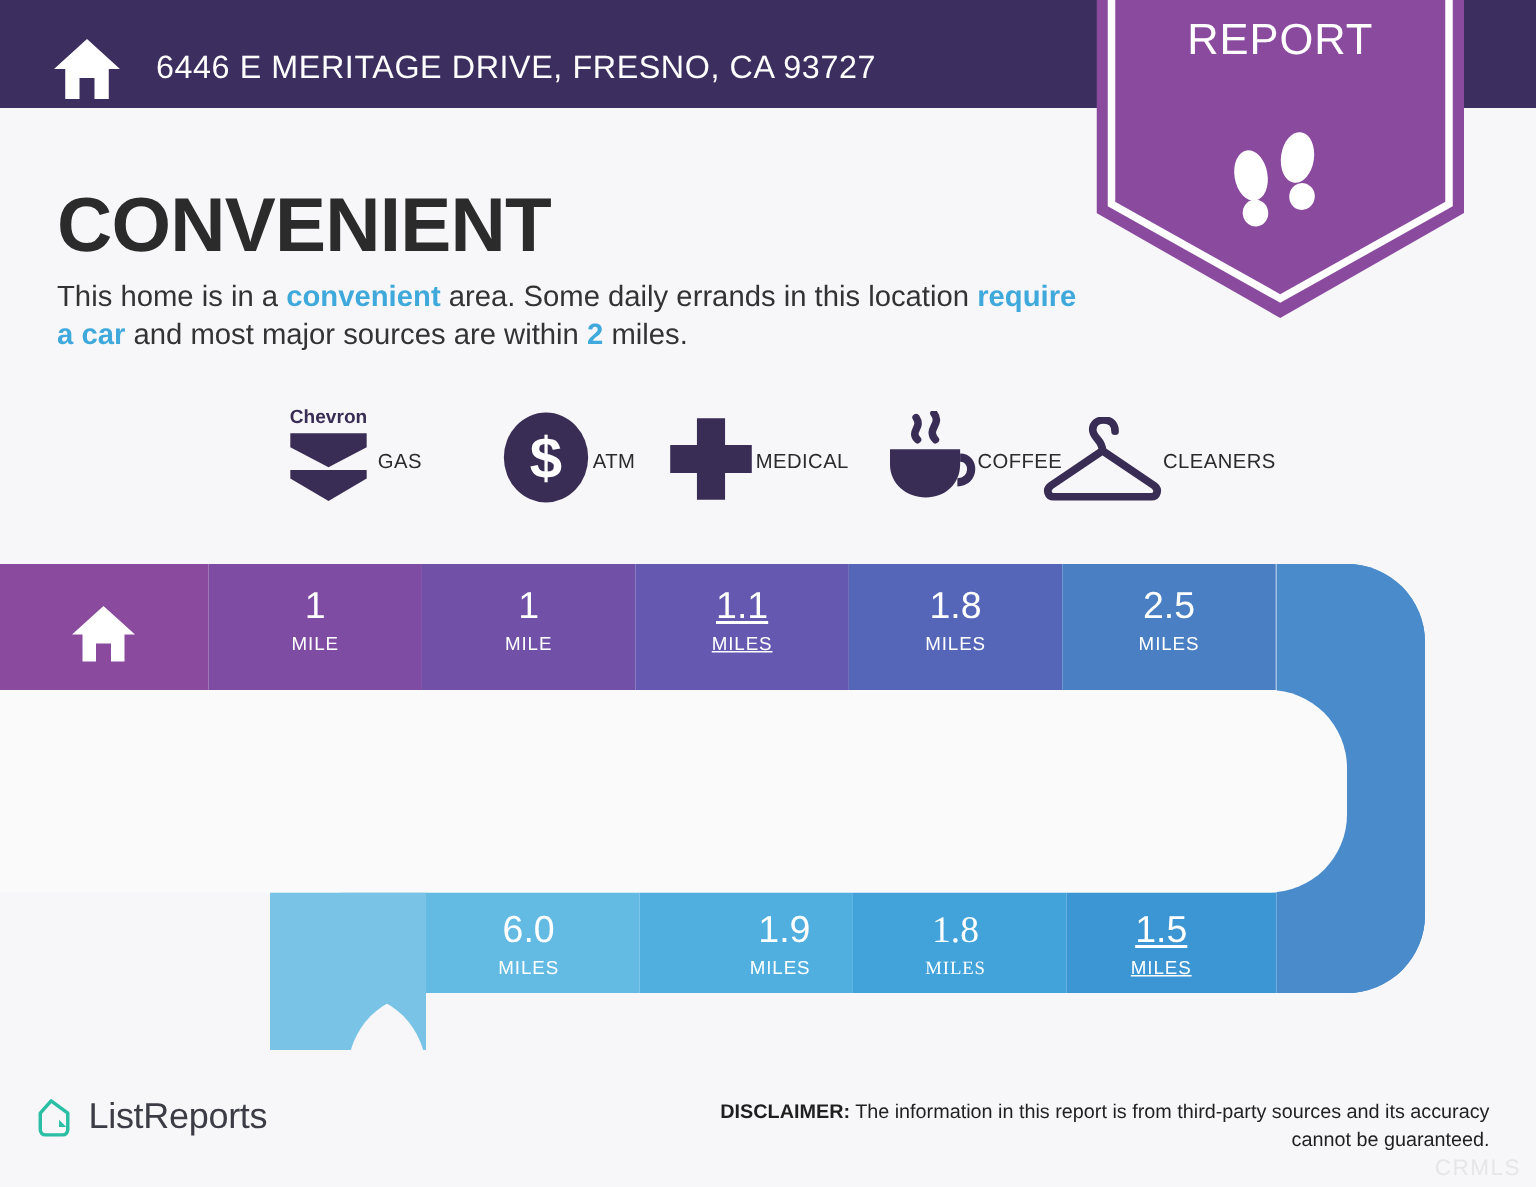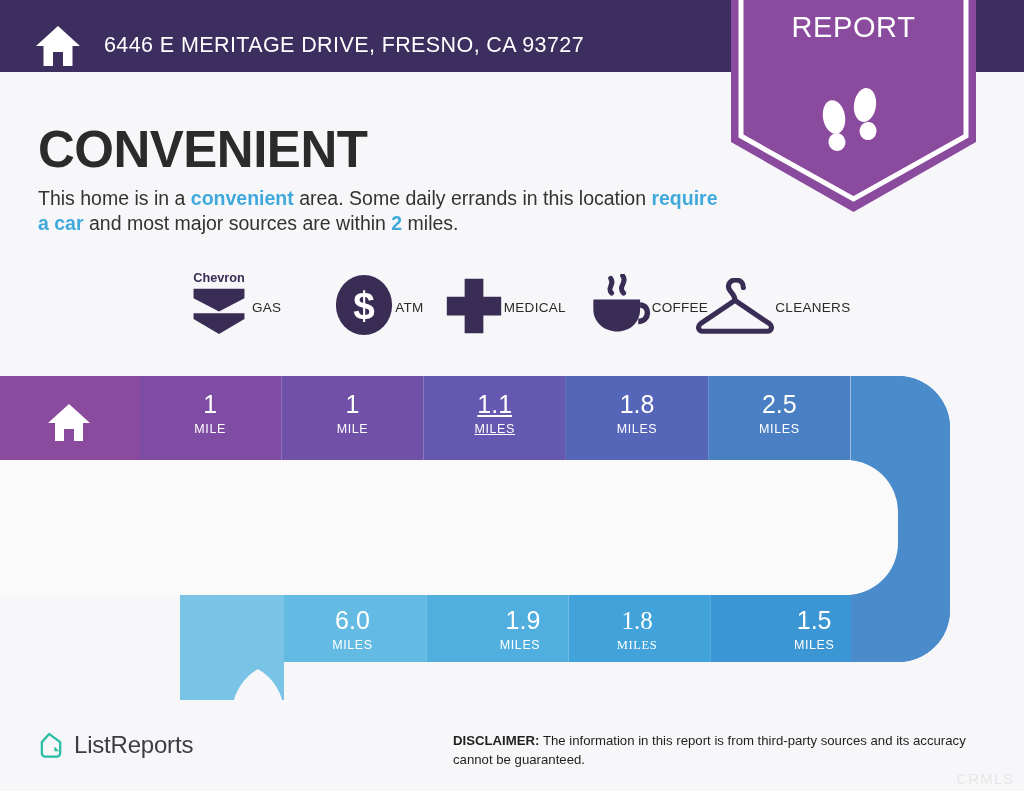--- a/index.html
+++ b/index.html
@@ -67,26 +67,26 @@
   #snake { position:absolute; left:0; top:370px; width:1024px; height:330px; z-index:1; }
   #bar-values { position:absolute; left:0; top:370px; width:1024px; height:330px; z-index:3; }
   .bar-cell {
     position:absolute; width:142.3px; text-align:center; color:#FFFFFF;
   }
   .bar-num { font-size:25px; line-height:1; font-weight:400; }
   .bar-unit { font-size:12.5px; letter-spacing:0.6px; margin-top:5px; }
   #house-on-bar { position:absolute; left:47px; top:32px; width:44px; height:40px; }
 
   
-  #lr-logo { position:absolute; left:38px; top:731px; display:flex; align-items:center; z-index:4; }
+  #lr-logo { position:absolute; left:23px; top:731px; display:flex; align-items:center; z-index:4; }
   #lr-logo-mark { width:27px; height:27px; flex:0 0 27px; }
   #lr-logo-text { margin-left:9px; font-size:24px; color:#3C3C46; letter-spacing:-0.2px; }
   #disclaimer {
     position:absolute; left:453px; top:732px; width:540px;
-    font-size:13.2px; line-height:1.42; color:#1F1F1F; z-index:4;
+    font-size:13.2px; line-height:1.42; color:#1F1F1F; z-index:4;text-align:right;
   }
   #disclaimer b { font-weight:bold; }
   #watermark {
     position:absolute; right:10px; bottom:4px; font-size:15px;
     color:#E6E6E8; letter-spacing:1px; z-index:4;
   }
 </style>
 </head>
 <body>
 
@@ -321,21 +321,21 @@
     <div class="bar-unit">MILES</div>
   </div>
   <div class="bar-cell" style="left:398px; top:238px;text-align:right;">
     <div class="bar-num">1.9</div>
     <div class="bar-unit">MILES</div>
   </div>
   <div class="bar-cell" style="left:565.9px; top:238px;font-family:Liberation Serif, serif;">
     <div class="bar-num">1.8</div>
     <div class="bar-unit">MILES</div>
   </div>
-  <div class="bar-cell" style="left:743px; top:238px;">
+  <div class="bar-cell" style="left:703px; top:238px;text-decoration:underline;">
     <div class="bar-num">1.5</div>
     <div class="bar-unit">MILES</div>
   </div>
 </div>
 
 <div id="lr-logo">
   <span id="lr-logo-mark">
     <svg viewBox="0 0 28 28" width="27" height="27">
       <path d="M14 2 L25.5 10.5 V22 A3.5 3.5 0 0 1 22 25.5 H10 A3.5 3.5 0 0 1 6.5 22 V10.5 Z" fill="none" stroke="#2ABFA5" stroke-width="2.4" stroke-linejoin="round" transform="translate(-2.5,0)"></path>
       <path d="M17 15 L22 20 L17 20 Z" fill="#2ABFA5"></path>

